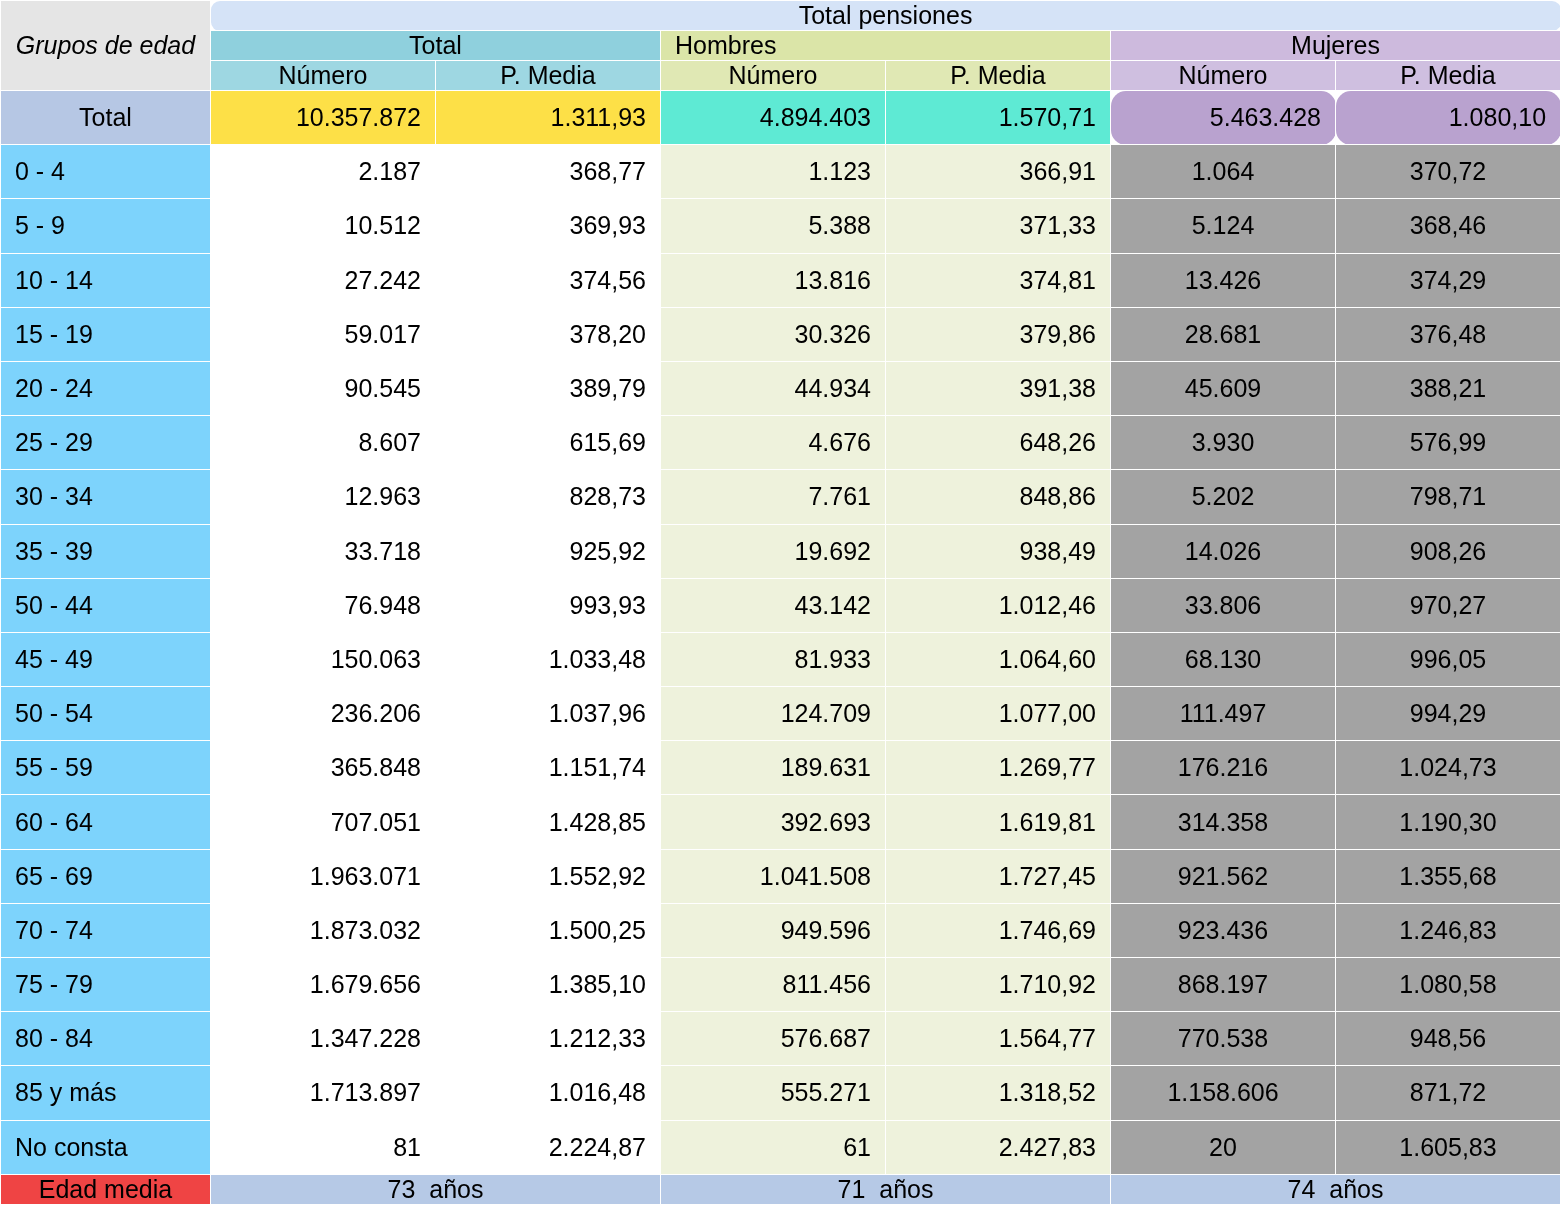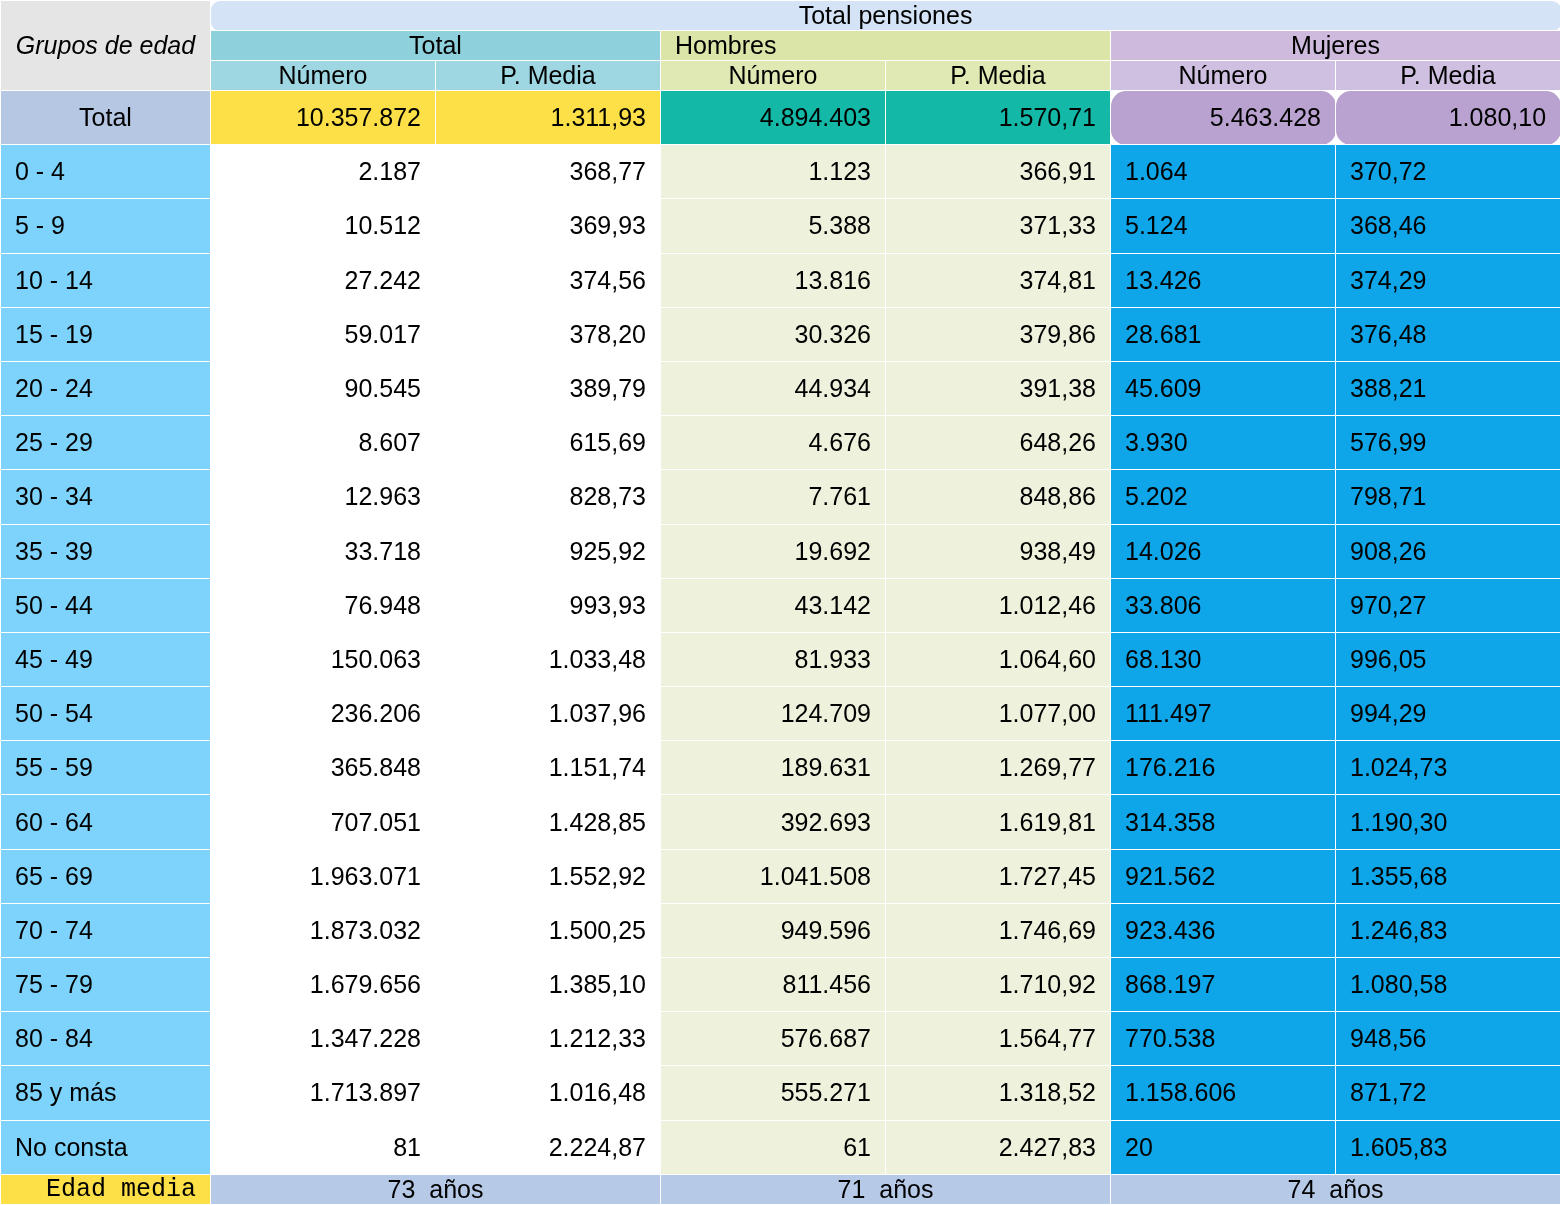--- a/index.html
+++ b/index.html
@@ -91,21 +91,21 @@
     text-align: center;
     font-size: 26px;
   }
   .r-total-t {
     background: #fde047;
     font-weight: bold;
     text-align: right;
     font-size: 28px;
   }
   .r-total-h {
-    background: #14b8a6;
+    background: #5eead4;
     font-weight: bold;
     text-align: right;
     font-size: 28px;
   }
   .r-total-m {
     background: #b9a2cf;
     font-weight: bold;
     text-align: right;
     font-size: 28px;
     border-radius: 15px;
@@ -121,32 +121,31 @@
     background: #ffffff;
     text-align: right;
     font-size: 26px;
   }
   .cell-h {
     background: #eef2dc;
     text-align: right;
     font-size: 26px;
   }
   .cell-m {
-    background: #0ea5e9;
-    text-align: left;
+    background: #a3a3a3;
+    text-align: center;
     font-size: 26px;
   }
 
   
   .f-label {
-    background: #fde047;
-    font-weight: bold;
-    text-align: right;
+    background: #ef4444;
+    font-weight: bold;
+    text-align: center;
     font-size: 24px;
-    font-family: Liberation Mono, monospace;
   }
   .f-val {
     background: #b6c9e6;
     text-align: center;
     font-size: 28px;
   }
   .f-val .num { margin-right: 14px; }
 </style>
 </head>
 <body>

